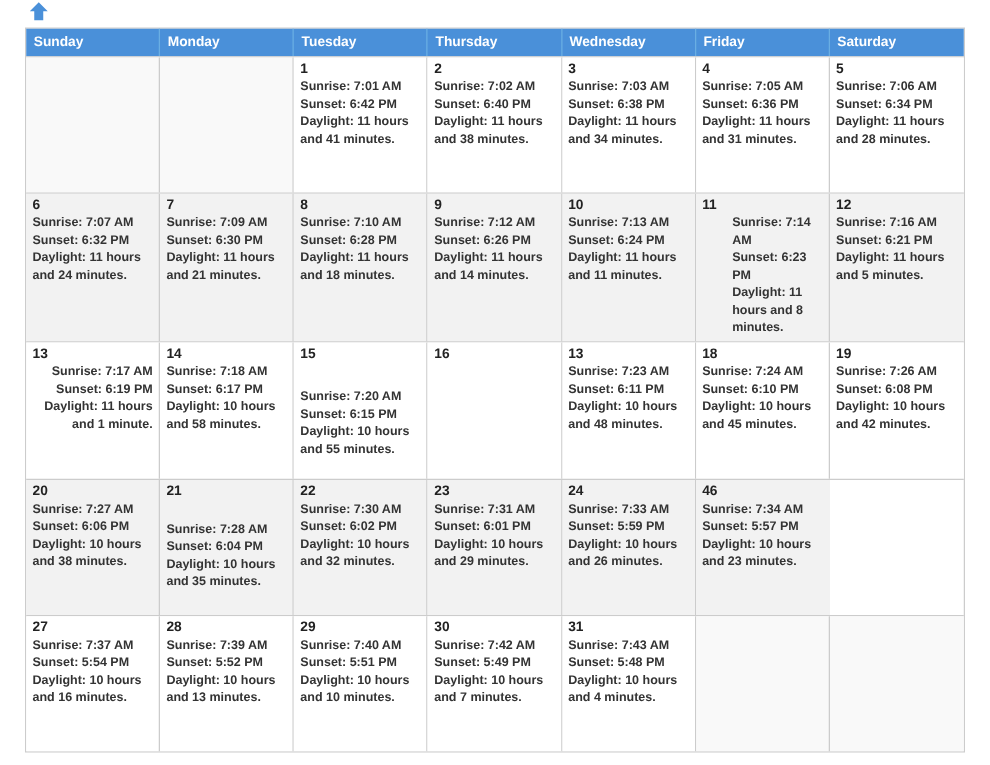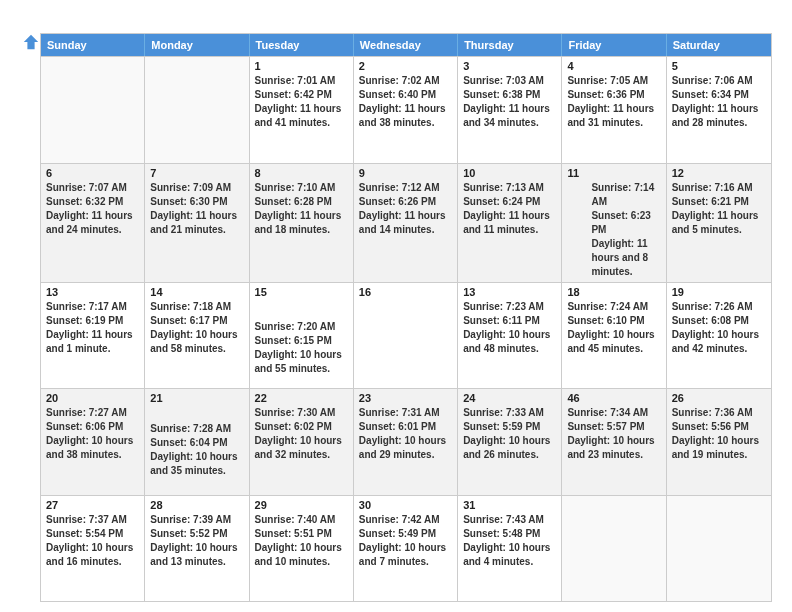--- a/index.html
+++ b/index.html
@@ -6,23 +6,23 @@
     body {
       font-family: Arial, sans-serif;
       background: #fff;
       width: 792px;
       height: 612px;
       overflow: hidden;
     }
     .page {
       width: 792px;
       height: 612px;
-      padding: 33px 20px 10px 20px;
-      display: flex;
-      flex-direction: row;
+      padding: 0 20px 10px 20px;
+      display: flex;
+      flex-direction: column;
     }
     .header {
       display: flex;
       justify-content: space-between;
       align-items: flex-start;
       margin-bottom: 8px;
     }
     .logo {
       display: flex;
       flex-direction: column;
@@ -128,22 +128,22 @@
       <div class="month-title"></div>
       <div class="location"></div>
     </div>
   </div>
 
   <div class="calendar">
     <div class="cal-header-row">
     <div class="cal-header-cell">Sunday</div>
         <div class="cal-header-cell">Monday</div>
         <div class="cal-header-cell">Tuesday</div>
+        <div class="cal-header-cell">Thursday</div>
         <div class="cal-header-cell">Wednesday</div>
-        <div class="cal-header-cell">Thursday</div>
         <div class="cal-header-cell">Friday</div>
         <div class="cal-header-cell">Saturday</div>
       </div>
     <div class="cal-body">
     <div class="cal-row">
           <div class="cal-cell empty"></div>
           <div class="cal-cell empty"></div>
           <div class="cal-cell">
             <div class="day-num">1</div>
             <div class="day-info" style="white-space: pre-line;">Sunrise: 7:01 AM
@@ -215,21 +215,21 @@
           <div class="cal-cell alt-row">
             <div class="day-num">12</div>
             <div class="day-info" style="white-space: pre-line;">Sunrise: 7:16 AM
 Sunset: 6:21 PM
 Daylight: 11 hours and 5 minutes.</div>
           </div>
         </div>
         <div class="cal-row">
           <div class="cal-cell">
             <div class="day-num">13</div>
-            <div class="day-info" style="white-space: pre-line;">Sunrise: 7:17 AM
+            <div class="day-info" style="white-space: pre-line; text-align: right;">Sunrise: 7:17 AM
 Sunset: 6:19 PM
 Daylight: 11 hours and 1 minute.</div>
           </div>
           <div class="cal-cell">
             <div class="day-num">14</div>
             <div class="day-info" style="white-space: pre-line;">Sunrise: 7:18 AM
 Sunset: 6:17 PM
 Daylight: 10 hours and 58 minutes.</div>
           </div>
           <div class="cal-cell">
@@ -289,26 +289,20 @@
             <div class="day-num">24</div>
             <div class="day-info" style="white-space: pre-line;">Sunrise: 7:33 AM
 Sunset: 5:59 PM
 Daylight: 10 hours and 26 minutes.</div>
           </div>
           <div class="cal-cell alt-row">
             <div class="day-num">46</div>
             <div class="day-info" style="white-space: pre-line;">Sunrise: 7:34 AM
 Sunset: 5:57 PM
 Daylight: 10 hours and 23 minutes.</div>
-          </div>
-          <div class="cal-cell alt-row">
-            <div class="day-num">26</div>
-            <div class="day-info" style="white-space: pre-line;">Sunrise: 7:36 AM
-Sunset: 5:56 PM
-Daylight: 10 hours and 19 minutes.</div>
           </div>
         </div>
         <div class="cal-row">
           <div class="cal-cell">
             <div class="day-num">27</div>
             <div class="day-info" style="white-space: pre-line;">Sunrise: 7:37 AM
 Sunset: 5:54 PM
 Daylight: 10 hours and 16 minutes.</div>
           </div>
           <div class="cal-cell">

